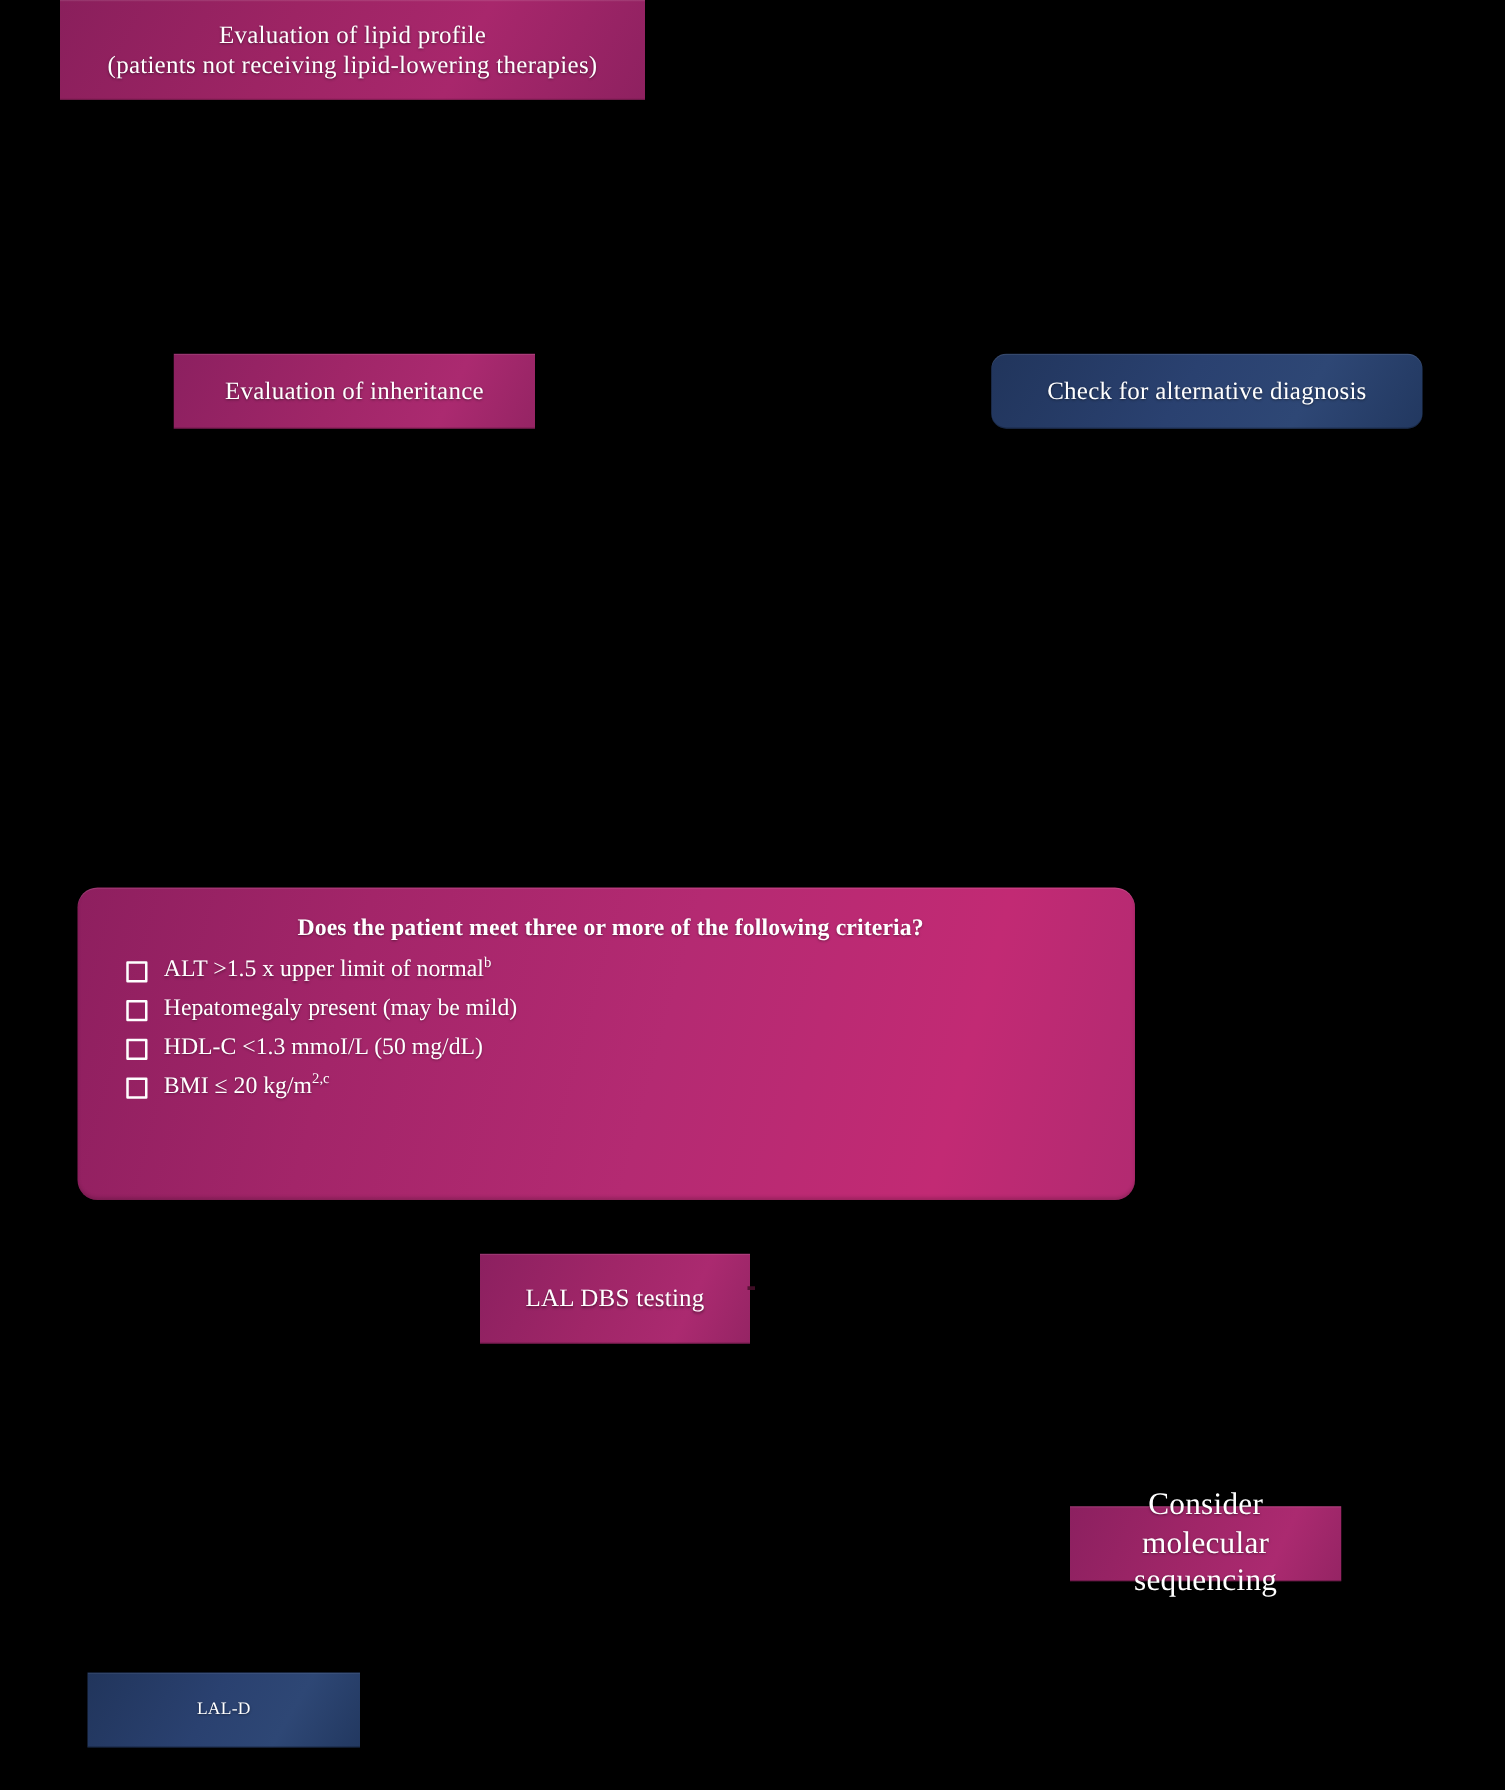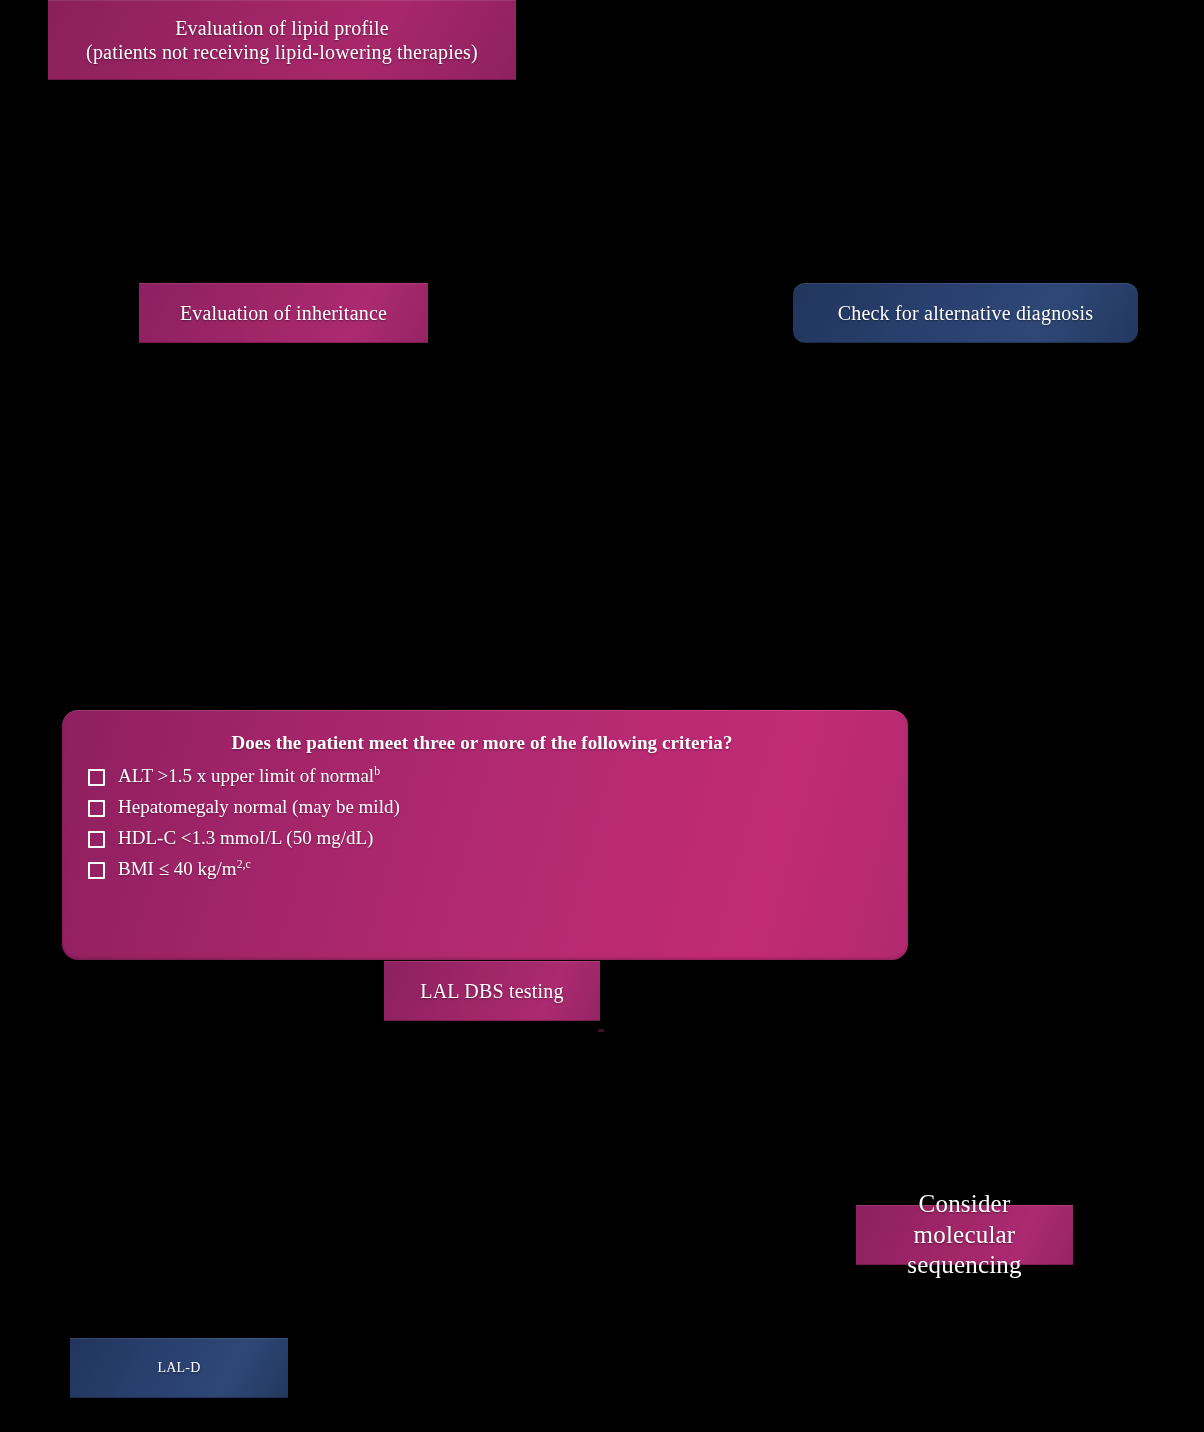--- a/index.html
+++ b/index.html
@@ -65,21 +65,21 @@
   #node-inheritance {
     left: 139px; top: 283px;  width: 289px;  height: 60px;
     font-size: 20px;
   }
   #node-alt-diagnosis {
     left: 793px; top: 283px;  width: 345px;  height: 60px;
     font-size: 20px;
     border-radius: 12px;
   }
   #node-lal-dbs {
-    left: 384px; top: 961px; width: 216px;  height: 60px;
+    left: 384px; top: 1003px; width: 216px;  height: 72px;
     font-size: 20px;
   }
   #node-molecular {
     left: 856px; top: 1205px; width: 217px;  height: 60px;
     font-size: 25px;
   }
   #node-lal-d {
     left: 70px;  top: 1338px; width: 218px;  height: 60px;
     font-size: 14px;
   }
@@ -97,21 +97,21 @@
 
   
   #panel-criteria {
     position: absolute;
     left: 62px;
     top: 710px;
     width: 846px;
     height: 250px;
     box-sizing: border-box;
     border-radius: 16px;
-    padding: 18px 22px 14px 16px;
+    padding: 18px 22px 14px 29px;
     background: linear-gradient(105deg,
                 #8e1f5f 0%,
                 #a32569 26%,
                 #b42a72 55%,
                 #c22a74 82%,
                 #b22a71 100%);
     box-shadow: inset 0 1px 0 rgba(255,255,255,.12),
                 inset 0 -2px 3px rgba(0,0,0,.18);
   }
   #criteria-question {
@@ -181,31 +181,31 @@
     <div id="criteria-question">Does the patient meet three or more of the following criteria?</div>
     <ul id="criteria-list">
 
       <li>
         <span class="checkbox"></span>
         <span class="criterion-label"><span>ALT &gt;1.5 x upper limit of normal</span><sup>b</sup></span>
       </li>
 
       <li>
         <span class="checkbox"></span>
-        <span class="criterion-label"><span>Hepatomegaly normal (may be mild)</span><sup></sup></span>
+        <span class="criterion-label"><span>Hepatomegaly present (may be mild)</span><sup></sup></span>
       </li>
 
       <li>
         <span class="checkbox"></span>
         <span class="criterion-label"><span>HDL-C &lt;1.3 mmoI/L (50 mg/dL)</span><sup></sup></span>
       </li>
 
       <li>
         <span class="checkbox"></span>
-        <span class="criterion-label"><span>BMI ≤ 40 kg/m</span><sup>2,c</sup></span>
+        <span class="criterion-label"><span>BMI ≤ 20 kg/m</span><sup>2,c</sup></span>
       </li>
 
 
     </ul>
   </div>
 
   <div class="node magenta-b" id="node-lal-dbs">
     <span>LAL DBS testing</span>
   </div>
   <div id="connector-dbs-right"></div>

